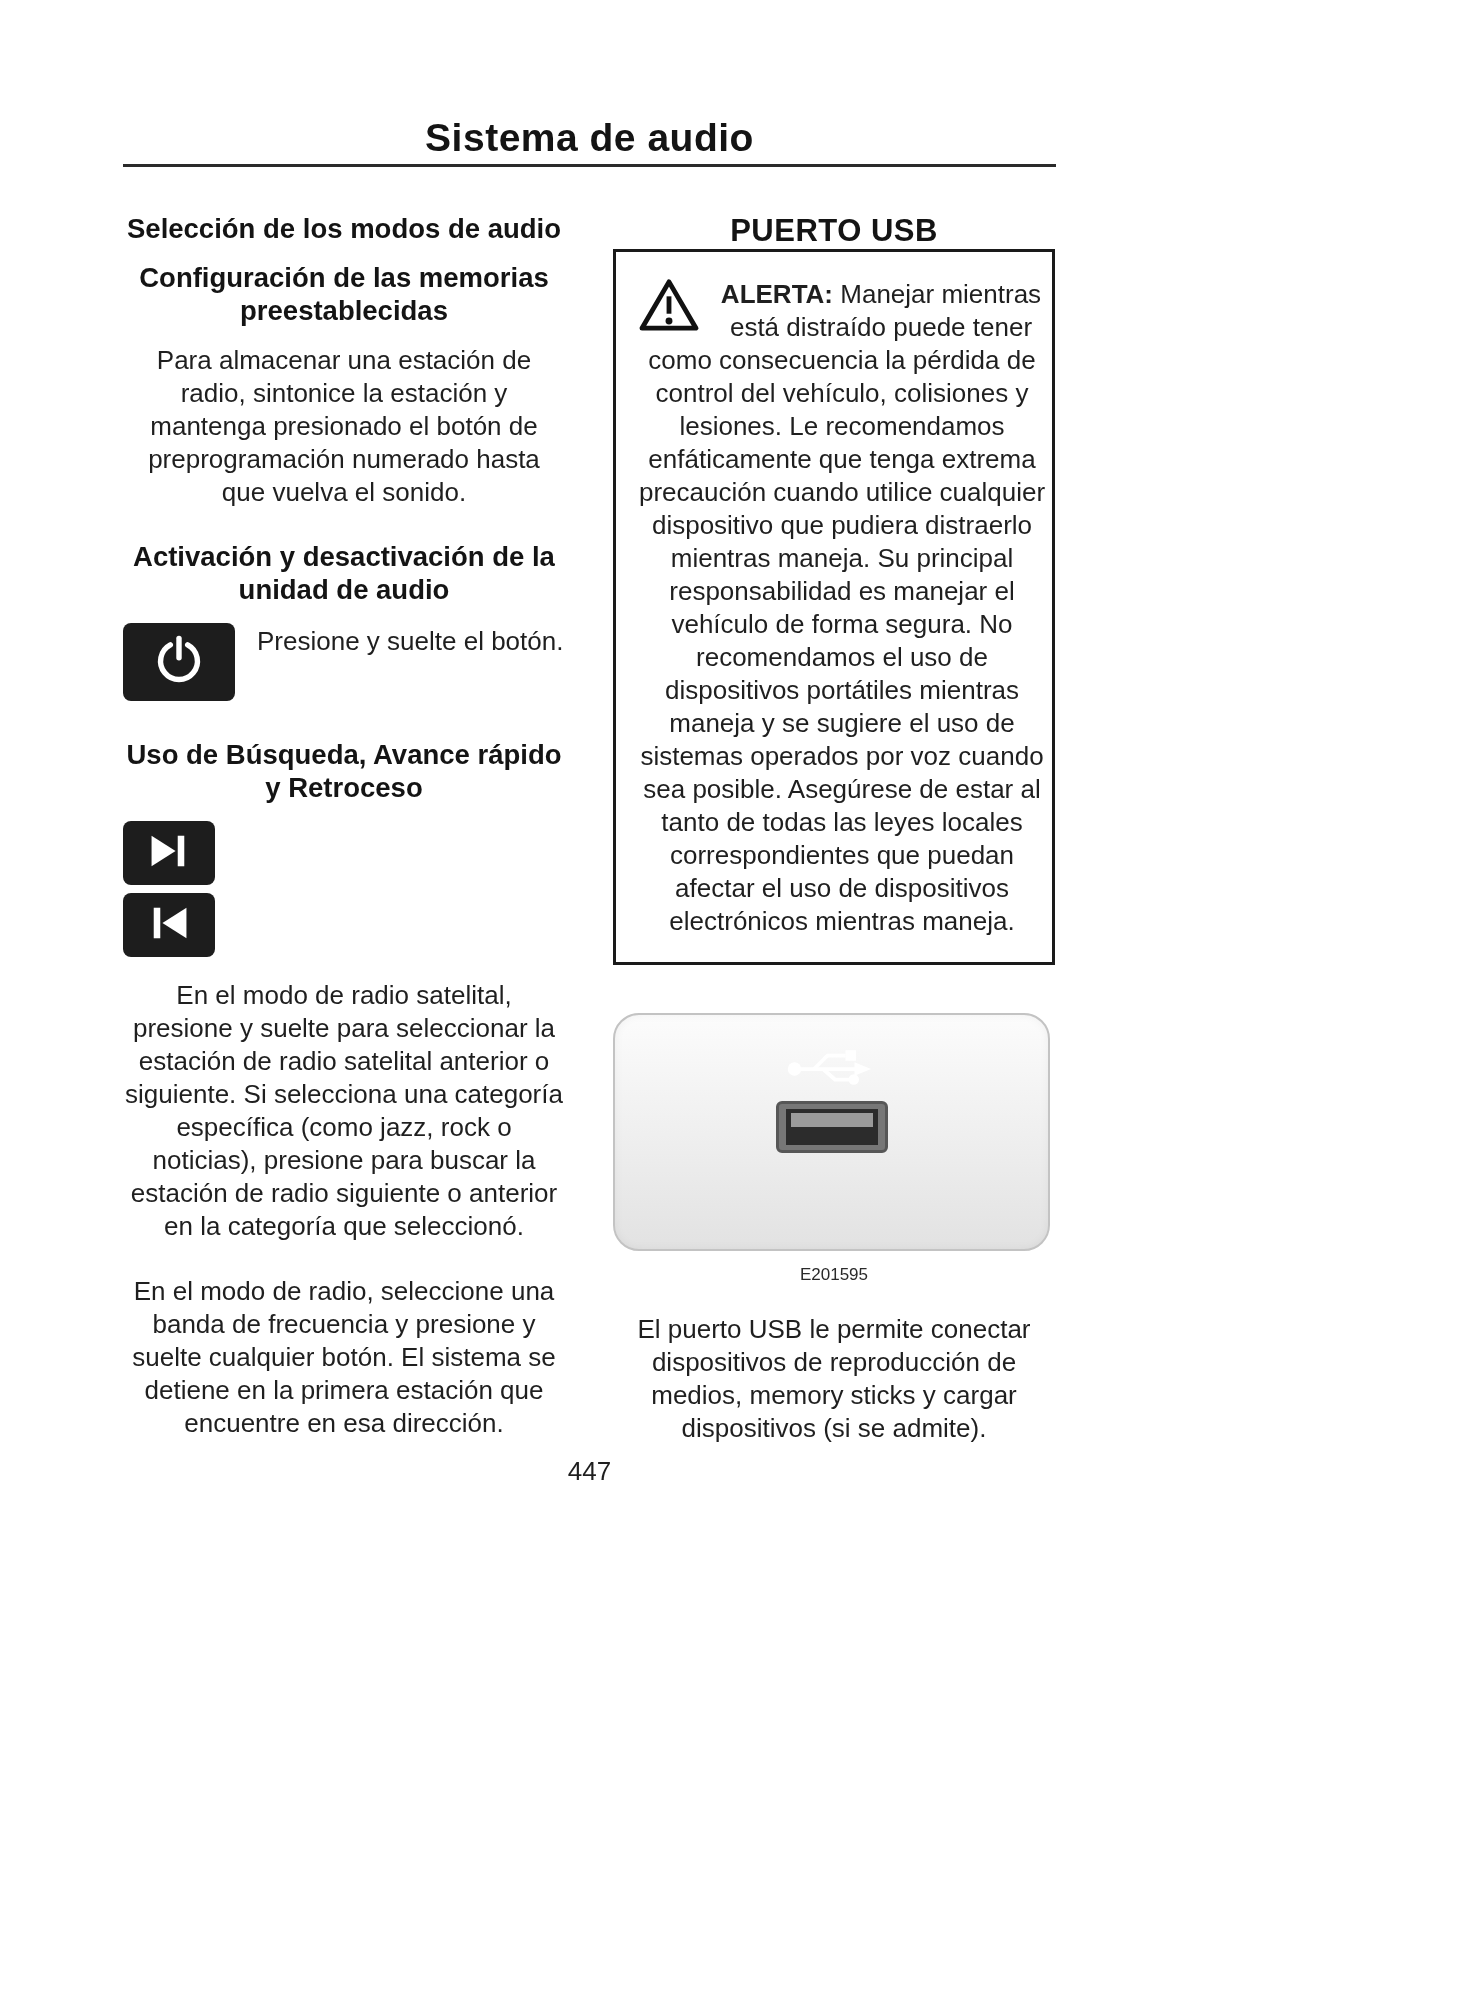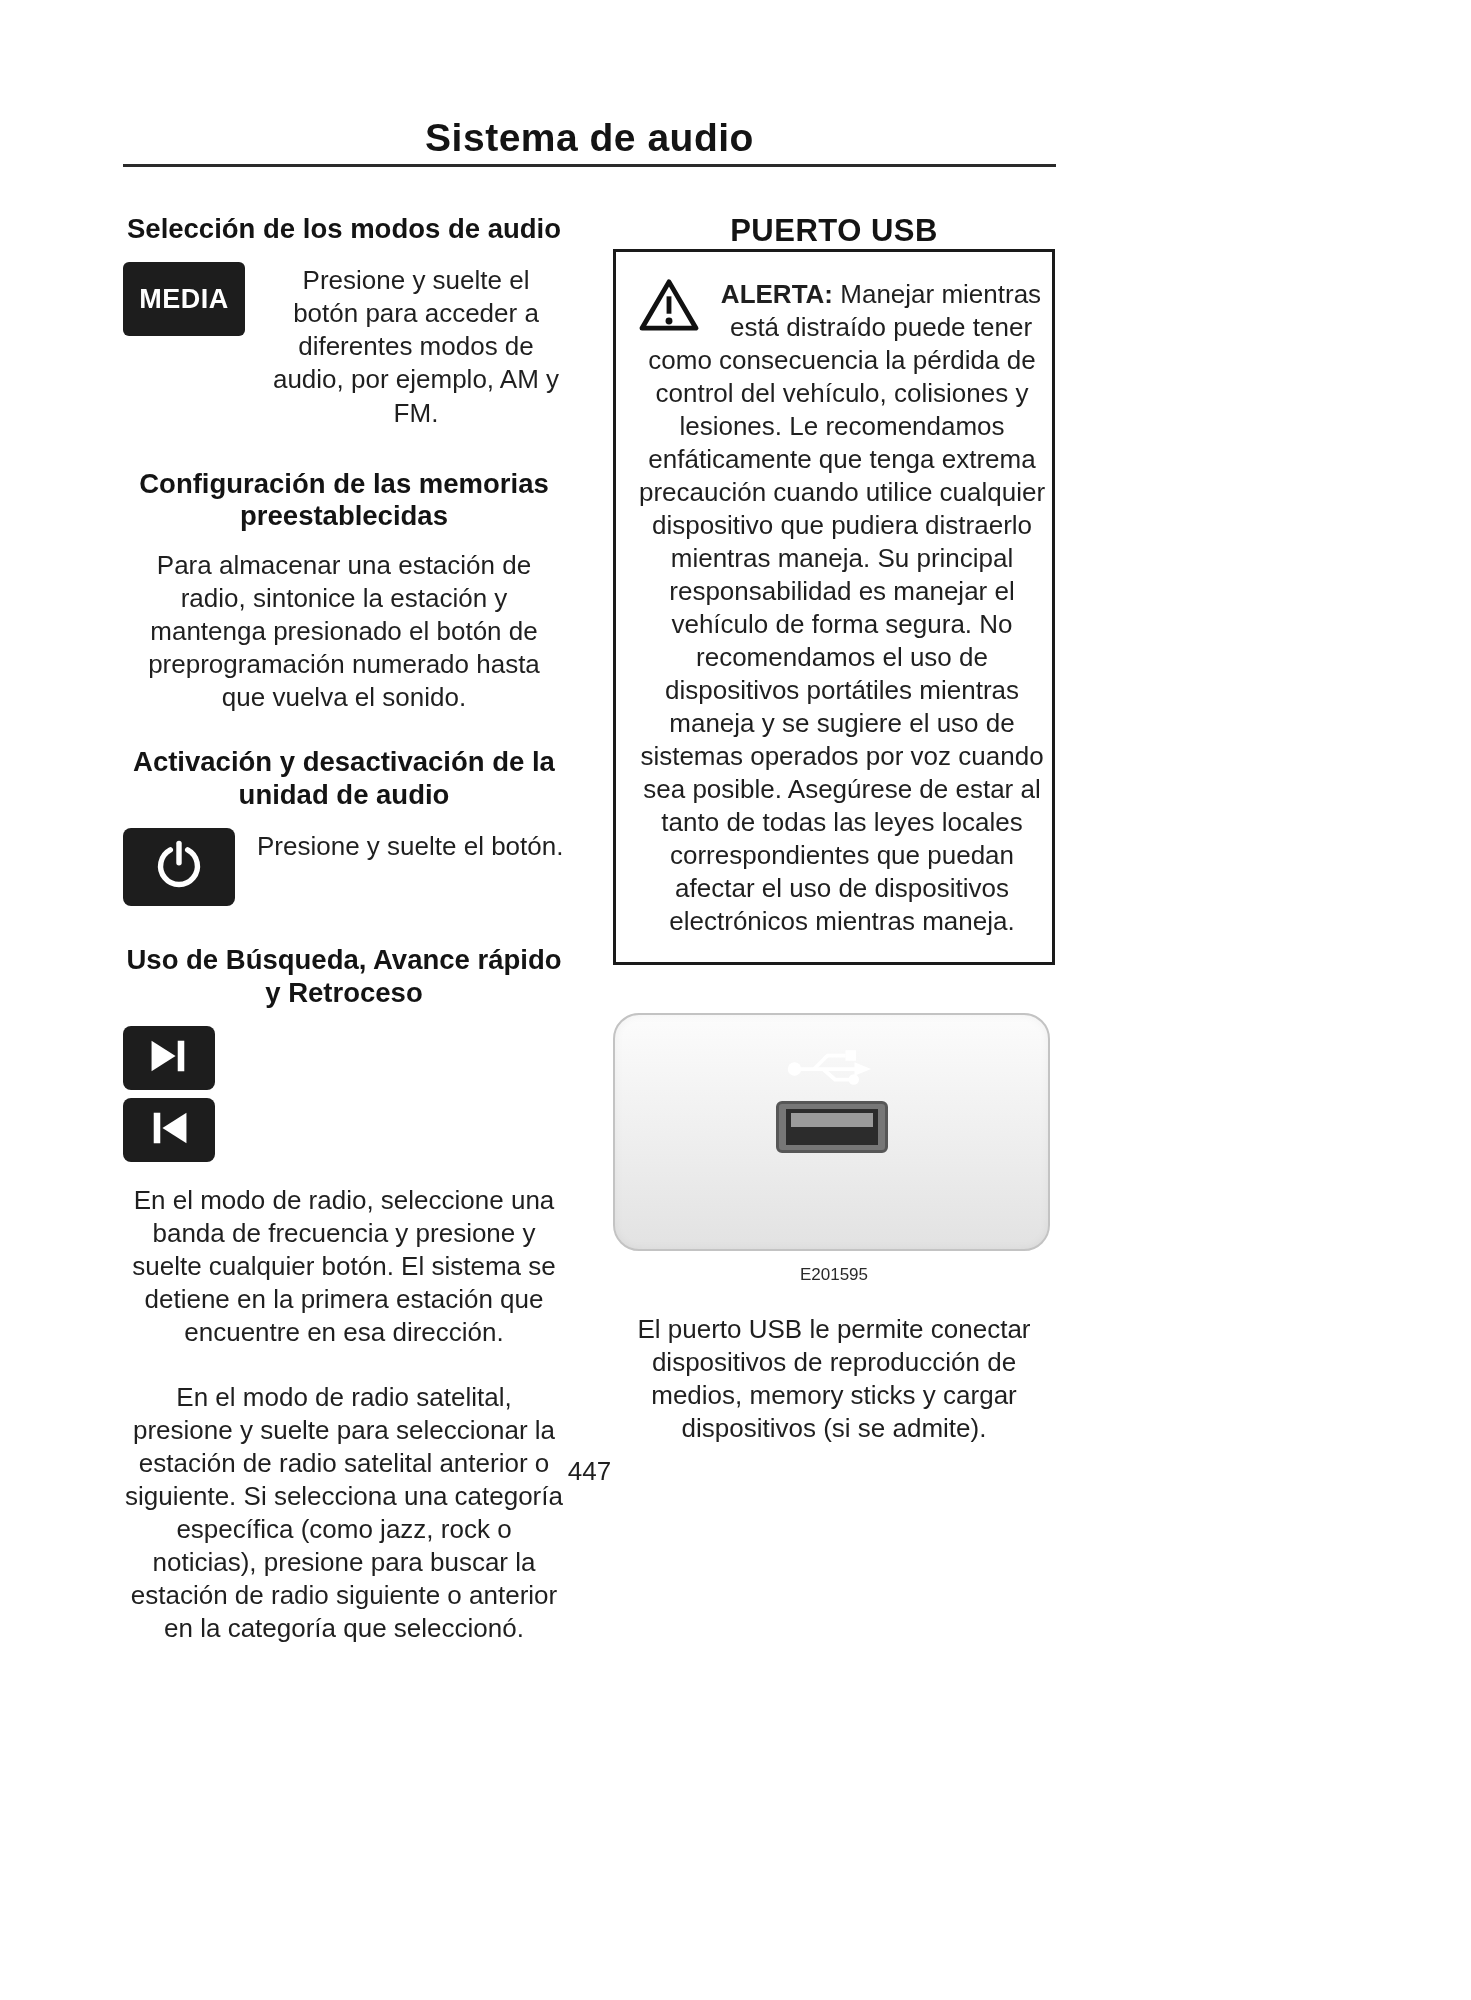--- a/index.html
+++ b/index.html
@@ -83,26 +83,20 @@
   <div class="content">
 
     <div class="doc-title">Sistema de audio</div>
 
     <div class="cols">
 
       <div class="col">
 
         <h2 class="section-heading">Selección de los modos de audio</h2>
 
-        <div class="icon-row">
-          <div class="btn-black btn-media">
-            <span>MEDIA</span>
-          </div>
-          <div class="row-text">Presione y suelte el botón para acceder a diferentes modos de audio, por ejemplo, AM y FM.</div>
-        </div>
 
         <h2 class="section-heading">Configuración de las memorias preestablecidas</h2>
         <p class="body-text">Para almacenar una estación de radio, sintonice la estación y mantenga presionado el botón de preprogramación numerado hasta que vuelva el sonido.</p>
 
         <h2 class="section-heading">Activación y desactivación de la unidad de audio</h2>
 
         <div class="icon-row">
           <div class="btn-black btn-power">
             <span>
               <svg width="52" height="52" viewBox="0 0 48 48">
@@ -128,22 +122,22 @@
           <div class="btn-black btn-seek">
             <span>
               <svg width="48" height="40" viewBox="0 0 44 36">
                 <rect x="8" y="4" width="6" height="28" fill="#ffffff"></rect>
                 <polygon points="38,4 16,18 38,32" fill="#ffffff"></polygon>
               </svg>
             </span>
           </div>
         </div>
 
+        <p class="body-text">En el modo de radio satelital, presione y suelte para seleccionar la estación de radio satelital anterior o siguiente. Si selecciona una categoría específica (como jazz, rock o noticias), presione para buscar la estación de radio siguiente o anterior en la categoría que seleccionó.</p>
         <p class="body-text">En el modo de radio, seleccione una banda de frecuencia y presione y suelte cualquier botón. El sistema se detiene en la primera estación que encuentre en esa dirección.</p>
-        <p class="body-text">En el modo de radio satelital, presione y suelte para seleccionar la estación de radio satelital anterior o siguiente. Si selecciona una categoría específica (como jazz, rock o noticias), presione para buscar la estación de radio siguiente o anterior en la categoría que seleccionó.</p>
 
       </div>
 
       <div class="col">
 
         <h2 class="usb-heading">PUERTO USB</h2>
 
         <div class="alert-box">
           <span class="warn-icon">
             <svg width="62" height="56" viewBox="0 0 64 58">

